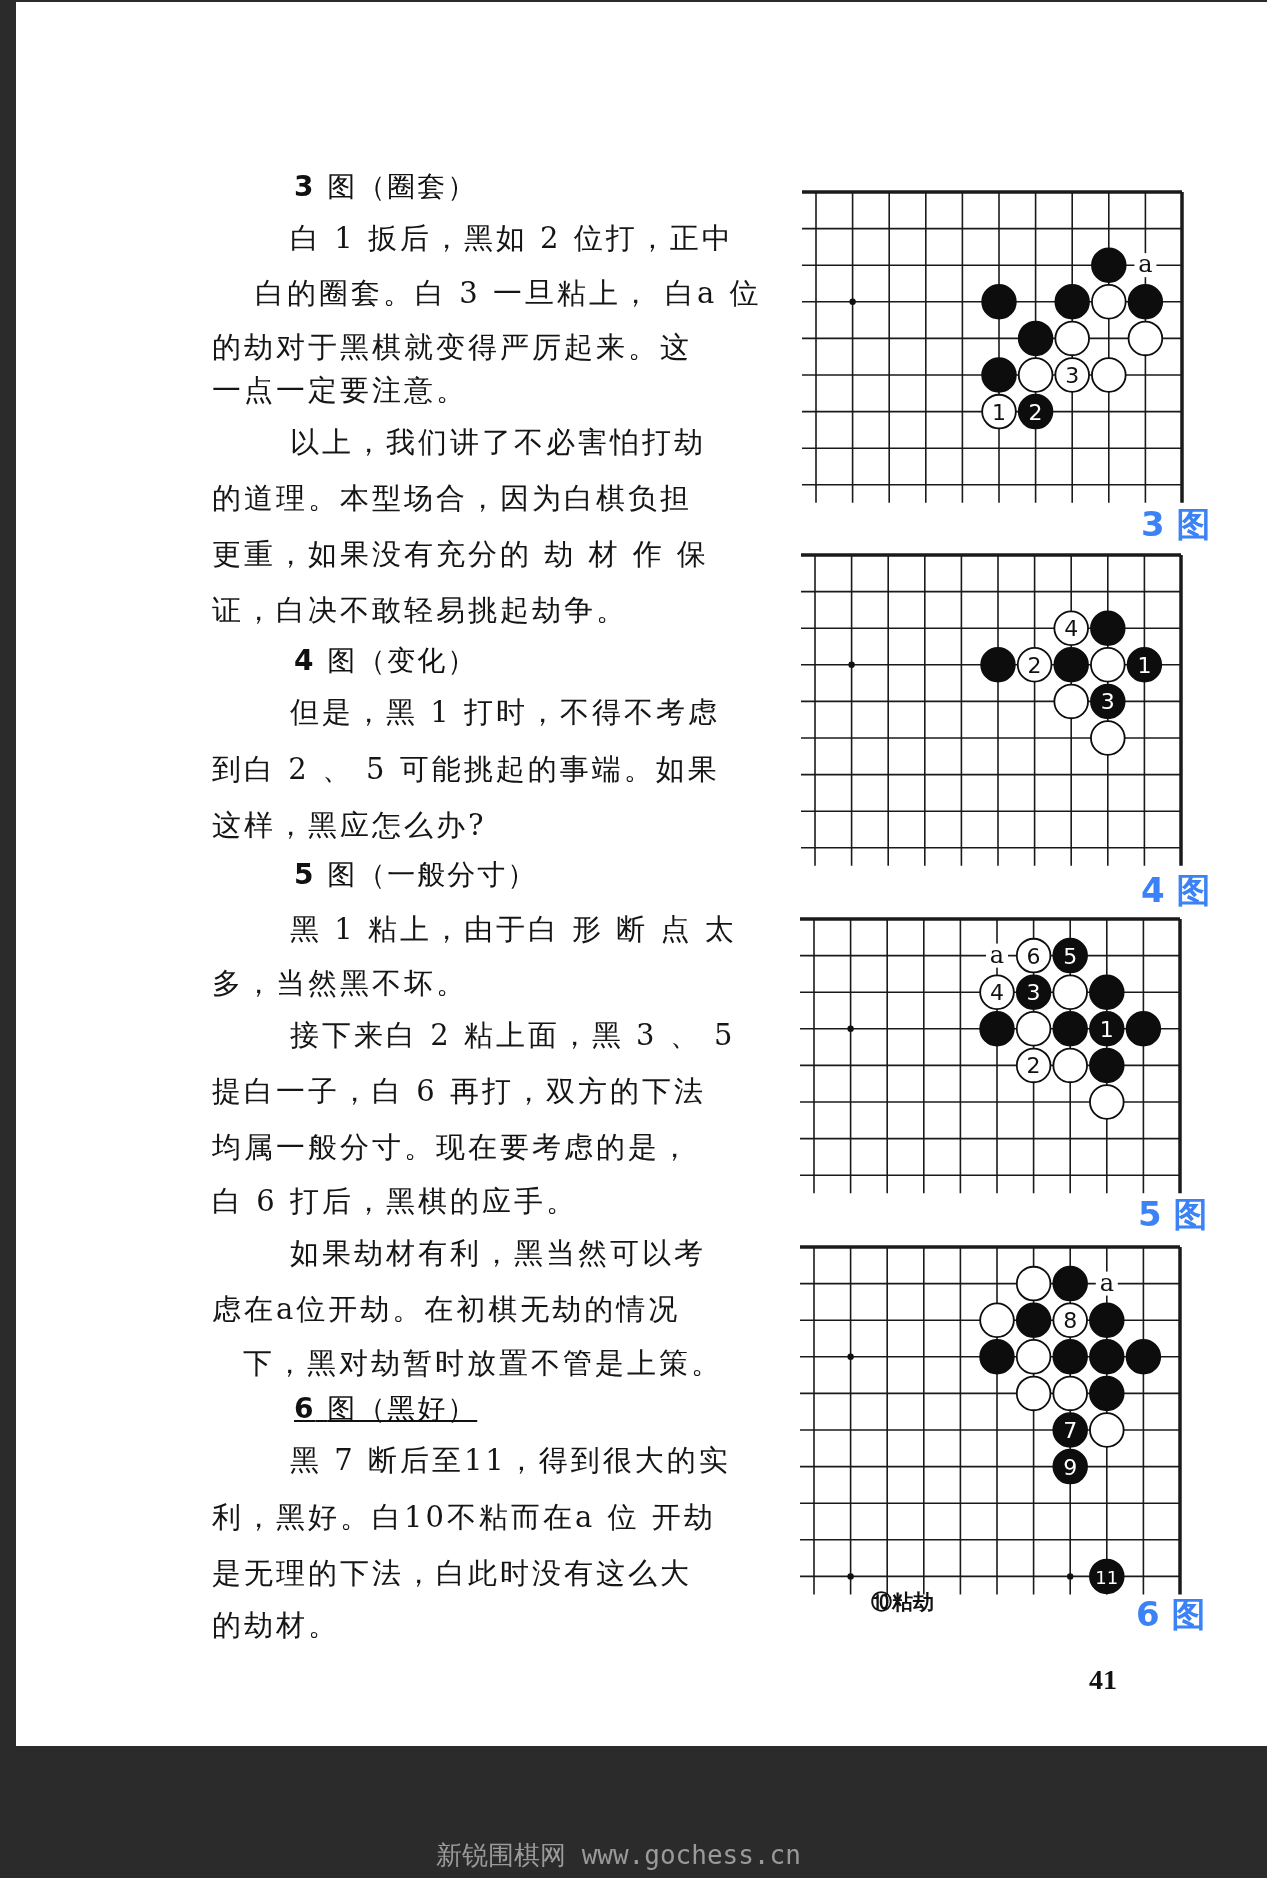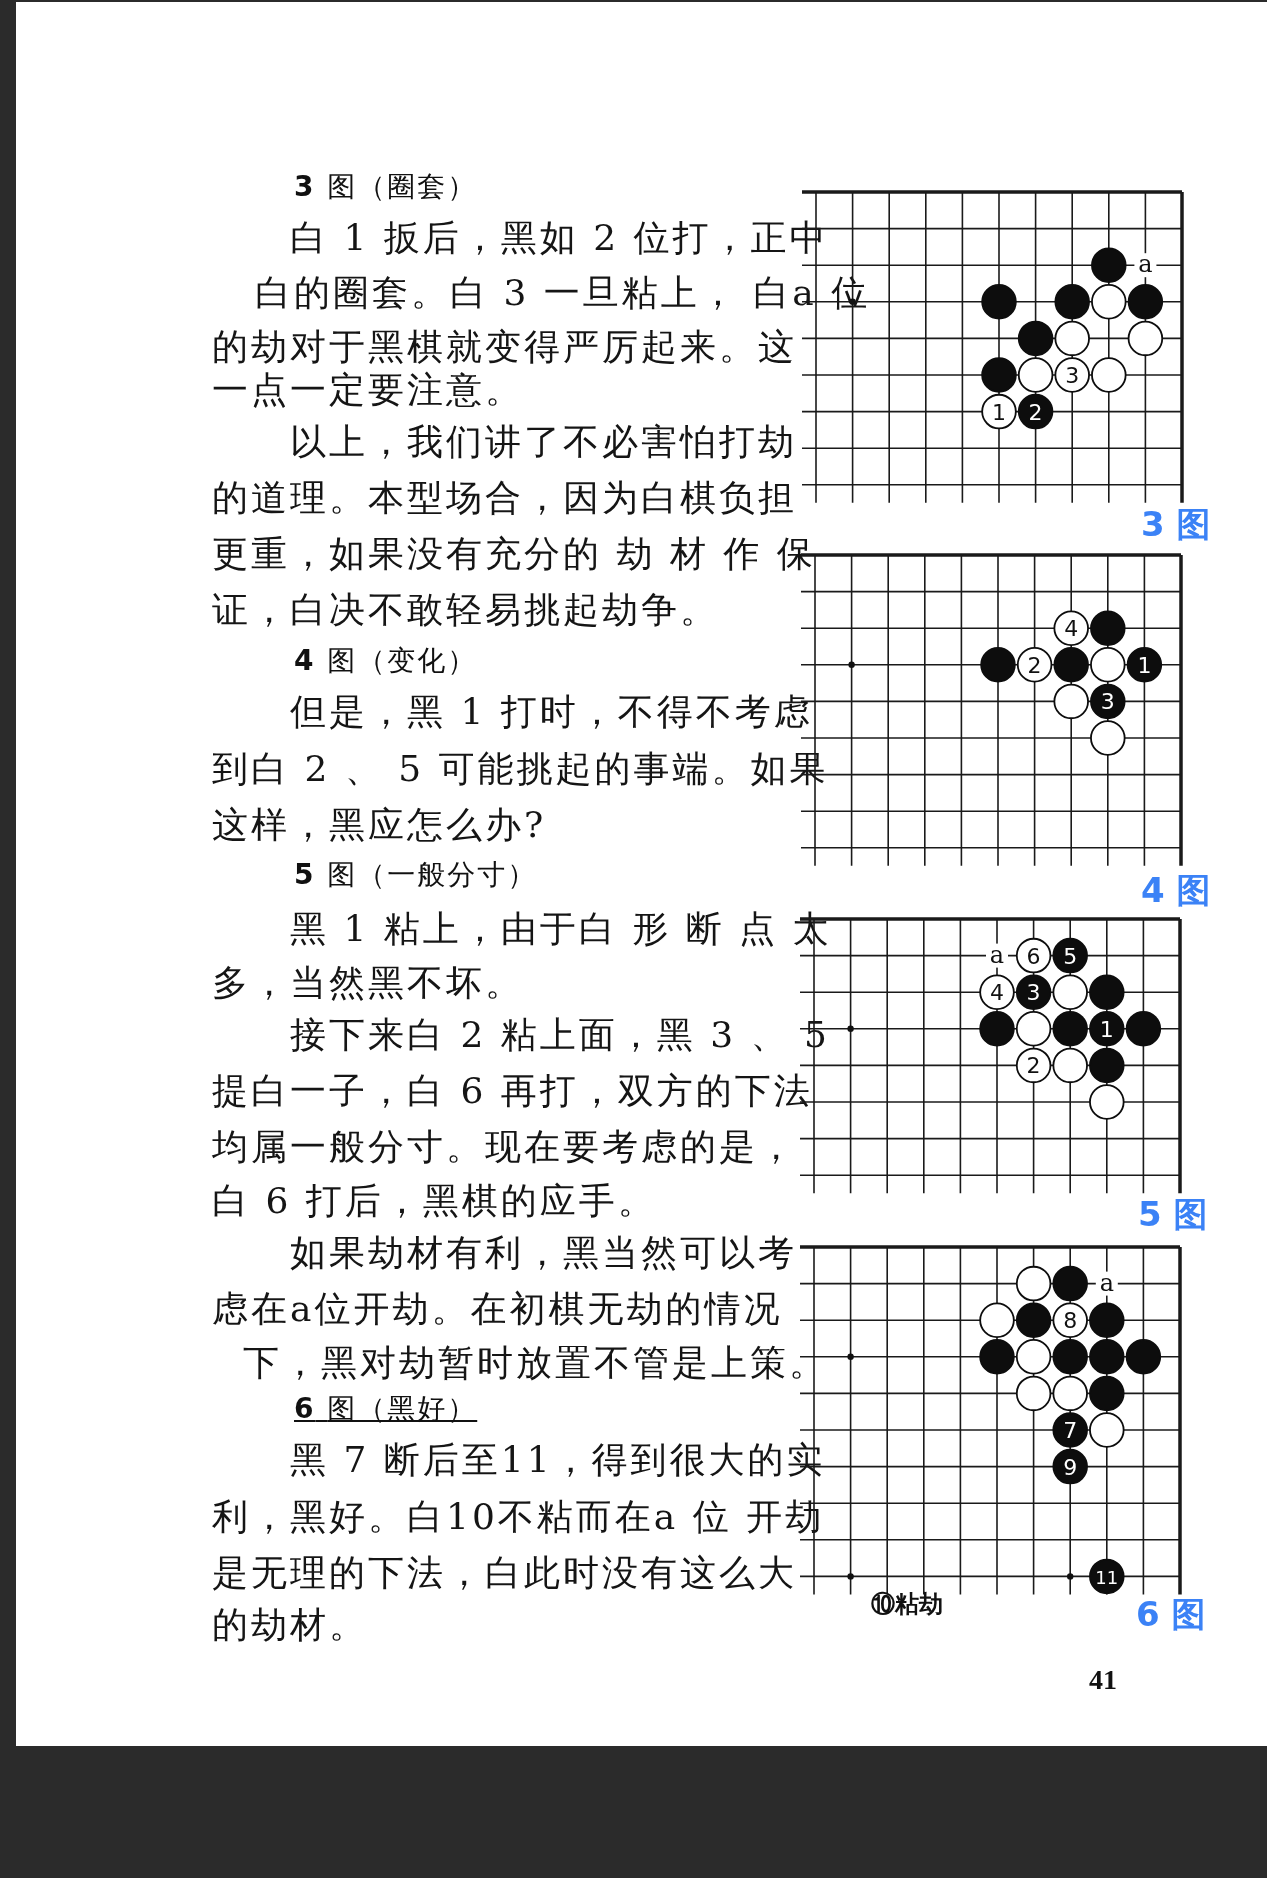--- a/index.html
+++ b/index.html
@@ -8,38 +8,38 @@
     background: #2b2b2b;
     font-family: "DejaVu Serif", "Liberation Serif", serif;
   }
   .page {
     position: absolute; left: 16px; top: 2px; width: 1258px; height: 1744px;
     background: #ffffff; color: #111;
   }
   .text-col { position: absolute; left: 196px; top: 0; width: 560px; }
   .line {
     position: absolute; left: 0; white-space: nowrap;
-    font-size: 36px; line-height: 34px; letter-spacing: 3px; color: #151515;
+    font-size: 29px; line-height: 34px; letter-spacing: 3px; color: #151515;
   }
   .line.indent { left: 78px; }
   .heading {
     position: absolute; left: 82px; white-space: nowrap;
     font-size: 28px; line-height: 34px; letter-spacing: 2px; color: #111;
     font-family: "DejaVu Sans", "Liberation Sans", sans-serif; font-weight: bold;
   }
   .heading .hnum { font-weight: bold; }
   .heading .htext { font-family: "DejaVu Serif", serif; font-weight: normal; }
   .board { position: absolute; }
   .board svg { display: block; overflow: visible; }
   .fig-label {
     position: absolute; font-family: "DejaVu Sans", "Liberation Sans", sans-serif;
     font-weight: bold; font-size: 34px; color: #3b82f6; white-space: nowrap;
   }
   .caption {
-    position: absolute; font-size: 24px; color: #111; white-space: nowrap; font-weight: bold;
+    position: absolute; font-size: 21px; color: #111; white-space: nowrap; font-weight: bold;
   }
   .page-number {
     position: absolute; font-family: "Liberation Serif", serif; font-weight: bold;
     font-size: 28px; color: #111;
   }
   .watermark {
     position: absolute; font-family: "DejaVu Sans Mono", "Liberation Mono", monospace;
     font-size: 26px; color: #9a9a9a; white-space: nowrap; letter-spacing: 0px;
   }
 </style>
@@ -375,13 +375,14 @@
             <circle cx="306.8" cy="331.40000000000003" r="16.836000000000002" fill="#0d0d0d" stroke="#0d0d0d" stroke-width="1.8"></circle>
             <text x="306.8" y="339.40000000000003" text-anchor="middle" font-size="18" font-family="DejaVu Sans, sans-serif" fill="#ffffff">11</text>
           </g>
         </svg>
       </div>
       <div class="fig-label" style="left: 1120px; top: 1590px;">6 图</div>
       <div class="caption" style="left: 855px; top: 1586px;">⑩粘劫</div>
     </div>
 
   <div class="page-number" style="left:1073px; top:1662px;">41</div>
+  <div class="watermark" style="left:420px; top:1836px;">新锐围棋网 www.gochess.cn</div>
 </div>
 
 </body></html>

